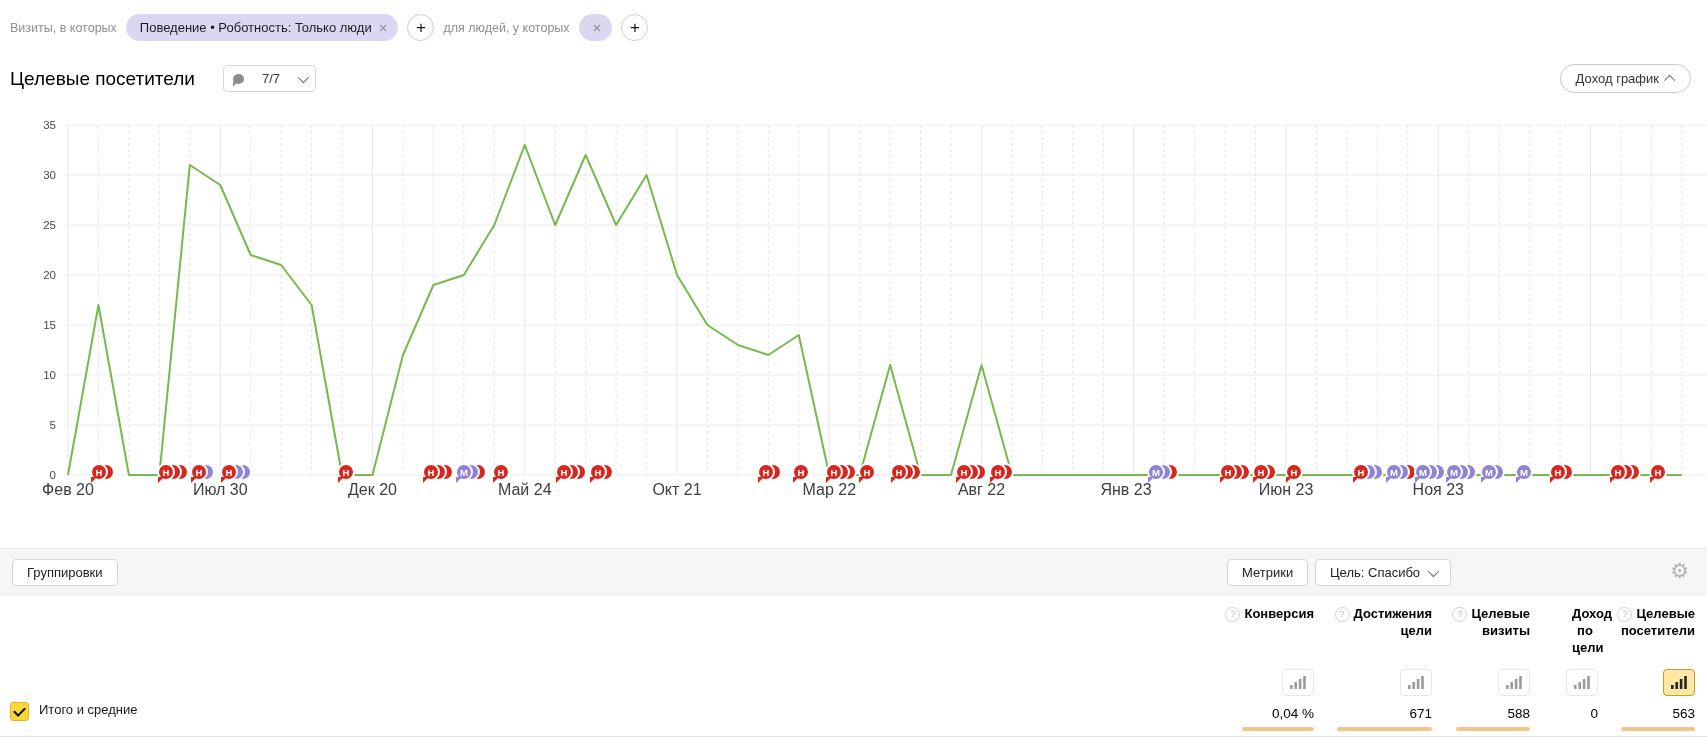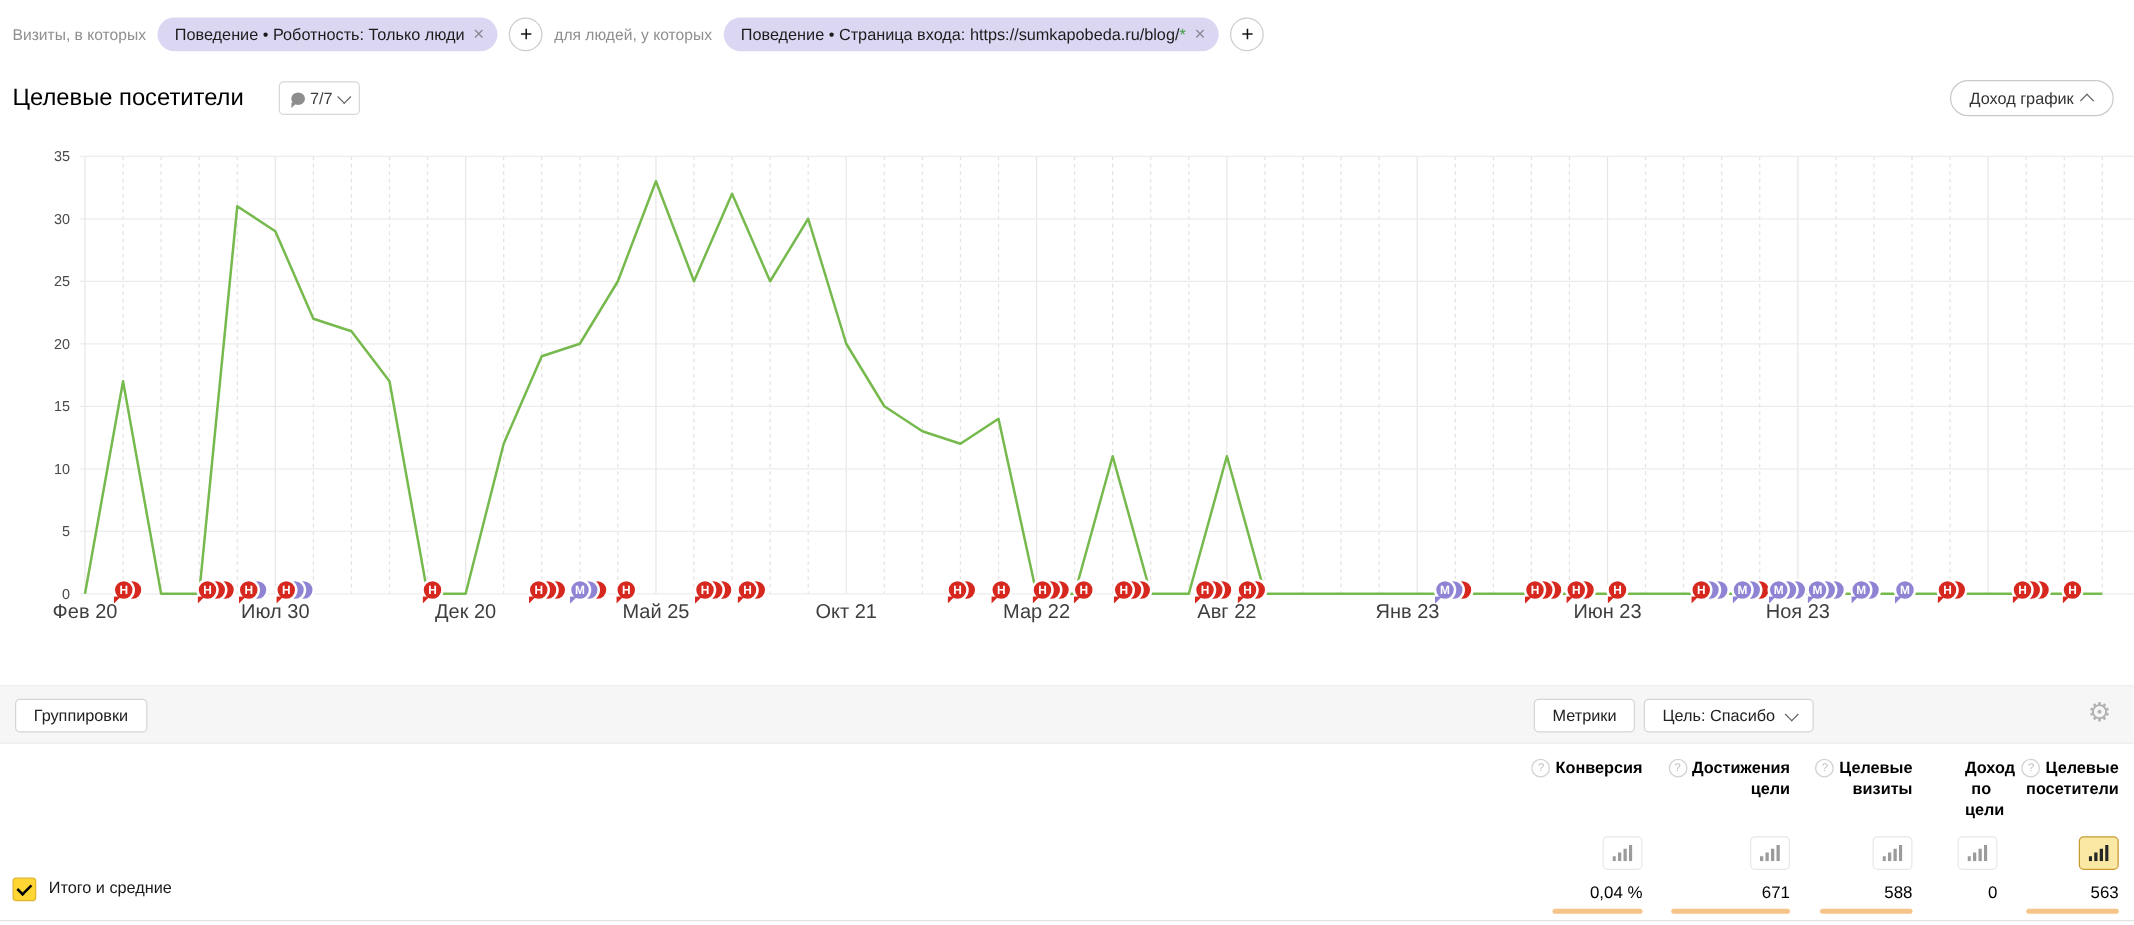--- a/index.html
+++ b/index.html
@@ -11,21 +11,21 @@
   .chip{background:#dbd7f3;border-radius:15px;height:27px;display:flex;align-items:center;
         padding:0 11px 0 14px;font-size:13px;color:#1c1c1c;gap:7px;white-space:nowrap;}
   .chip .x{color:#8a8a97;font-size:15px;line-height:1;cursor:pointer;}
   .chip .wild{color:#3d9e3d;}
   .add-btn{width:27px;height:27px;border-radius:50%;border:1px solid #cdcdcd;background:#fff;
         font-size:17px;color:#111;display:flex;align-items:center;justify-content:center;cursor:pointer;padding:0;}
   
   .title-row{position:absolute;top:64px;left:10px;right:16px;display:flex;align-items:center;}
   .page-title{font-size:19px;font-weight:400;color:#000;margin:0;}
   .comments-btn{margin-left:28px;height:27px;border:1px solid #d8d8d8;border-radius:4px;background:#fff;
-        padding:0 9px;display:flex;align-items:center;gap:4px;font-size:13px;color:#3d3d3d;cursor:pointer;}
+        padding:0 9px;display:flex;align-items:center;gap:18px;font-size:13px;color:#3d3d3d;cursor:pointer;}
   .mini-bubble{position:relative;width:11px;height:10px;background:#8d8d8d;border-radius:50%;}
   .mini-bubble::after{content:'';position:absolute;left:0;bottom:-3px;width:5px;height:5px;background:#8d8d8d;
         clip-path:polygon(0 0,100% 0,0 100%);}
   .hide-btn{margin-left:auto;height:29px;border:1px solid #c9c9c9;border-radius:15px;background:#fff;
         padding:0 15px;display:flex;align-items:center;gap:8px;font-size:13px;color:#333;cursor:pointer;}
   .chev{width:7px;height:7px;border-right:1.6px solid #666;border-bottom:1.6px solid #666;display:inline-block;}
   .chev.down{transform:rotate(45deg) translateY(-2px);}
   .chev.up{transform:rotate(-135deg) translateY(-2px);}
   
   .chart-wrap{position:absolute;top:110px;left:0;width:1707px;height:400px;}
@@ -71,21 +71,20 @@
 
 <div class="filter-bar">
   <span class="f-label">Визиты, в которых</span>
   <span class="chip">
     <span>Поведение • Роботность: Только люди</span>
     <span class="x">×</span>
   </span>
   <button class="add-btn">+</button>
   <span class="f-label">для людей, у которых</span>
   <span class="chip">
-    <span><span>Поведение • Страница входа: https://sumkapobeda.ru/blog/</span><span class="wild">*</span></span>
     <span class="x">×</span>
   </span>
   <button class="add-btn">+</button>
 </div>
 
 <div class="title-row">
   <h1 class="page-title">Целевые посетители</h1>
   <button class="comments-btn">
     <span class="mini-bubble"></span>
     <span>7/7</span>
@@ -168,21 +167,21 @@
       <line x1="64" y1="65" x2="1707" y2="65" stroke="#ececec" stroke-width="1"></line>
       <text x="56" y="69" text-anchor="end" fill="#4a4a4a" font-size="11.5">30</text>
       <line x1="64" y1="15" x2="1707" y2="15" stroke="#ececec" stroke-width="1"></line>
       <text x="56" y="19" text-anchor="end" fill="#4a4a4a" font-size="11.5">35</text>
       <polyline points="68,365 98.45,195 128.9,365 159.35,365 189.8,55 220.25,75 250.7,145 281.15,155 311.6,195 342.05,365 372.5,365 402.95,245 433.4,175 463.84999999999997,165 494.3,115 524.75,35 555.2,115 585.65,45 616.1,115 646.55,65 677,165 707.4499999999999,215 737.9,235 768.35,245 798.8,225 829.25,365 859.6999999999999,365 890.15,255 920.6,365 951.05,365 981.5,255 1011.9499999999999,365 1042.4,365 1072.85,365 1103.3,365 1133.75,365 1164.2,365 1194.6499999999999,365 1225.1,365 1255.55,365 1286,365 1316.45,365 1346.8999999999999,365 1377.35,365 1407.8,365 1438.25,365 1468.7,365 1499.1499999999999,365 1529.6,365 1560.05,365 1590.5,365 1620.95,365 1651.3999999999999,365 1681.85,365" fill="none" stroke="#76b94d" stroke-width="2" stroke-linejoin="round"></polyline>
     </svg>
   <div id="chart-labels">
       <div class="xlab" style="left: 68px;">Фев 20</div>
       <div class="xlab" style="left: 220.25px;">Июл 30</div>
       <div class="xlab" style="left: 372.5px;">Дек 20</div>
-      <div class="xlab" style="left: 524.75px;">Май 25</div>
+      <div class="xlab" style="left: 524.75px;">Май 24</div>
       <div class="xlab" style="left: 677px;">Окт 21</div>
       <div class="xlab" style="left: 829.25px;">Мар 22</div>
       <div class="xlab" style="left: 981.5px;">Авг 22</div>
       <div class="xlab" style="left: 1126px;">Янв 23</div>
       <div class="xlab" style="left: 1286px;">Июн 23</div>
       <div class="xlab" style="left: 1438.25px;">Ноя 23</div>
     </div>
   <div id="markers">
       <div class="marker" style="left: 90px;">
         <div class="bub" style="left: 7px; z-index: 2; background: rgb(214, 40, 31);"></div>

